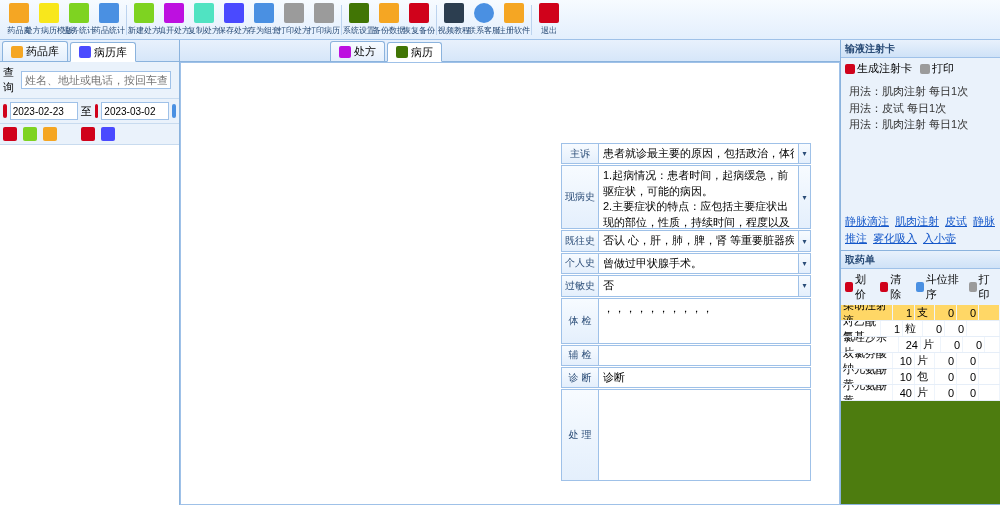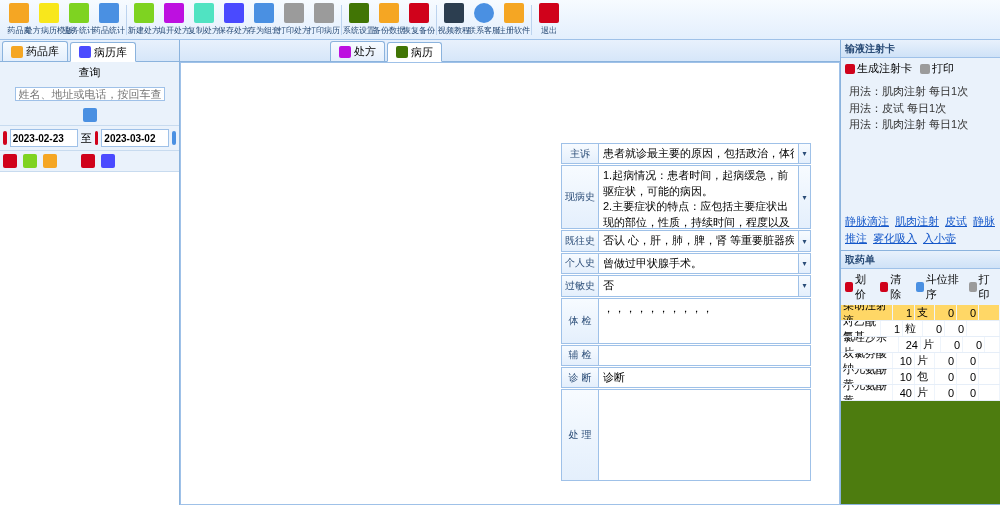--- a/index.html
+++ b/index.html
@@ -10,24 +10,24 @@
 .tool-label { font-size: 9px; color: #2a4c77; white-space: nowrap; transform: scale(0.9); }
 .tool-sep { width: 1px; height: 30px; background: #bcd3ee; margin: 0 2px; }
 .main { display: flex; height: calc(100% - 40px); }
 .left-panel { width: 180px; border-right: 1px solid #8bb3dd; display: flex; flex-direction: column; background: #eaf2fb; }
 .center-panel { flex: 1; background: #eaf2fb; display: flex; flex-direction: column; }
 .right-panel { width: 160px; border-left: 1px solid #8bb3dd; background: #eaf2fb; display: flex; flex-direction: column; }
 .tabbar { height: 22px; border-bottom: 1px solid #8bb3dd; display: flex; align-items: flex-end; padding-left: 2px; background: linear-gradient(#e8f1fc,#d6e6f9); }
 .tab { height: 20px; padding: 0 8px; display: flex; align-items: center; border: 1px solid #8bb3dd; border-bottom: none; border-radius: 3px 3px 0 0; margin-right: 2px; background: linear-gradient(#f7fbff,#e4effc); cursor: pointer; }
 .tab.active { background: #fff; border-bottom: 1px solid #fff; position: relative; top: 1px; }
 .tab-icon { width: 12px; height: 12px; margin-right: 3px; }
-.search-row { display: flex; align-items: center; padding: 3px; gap: 7px; border-bottom: 1px solid #c8dbef; flex-direction: column; }
+.search-row { display: flex; align-items: center; padding: 3px; gap: 7px; border-bottom: 1px solid #c8dbef; }
 .search-row input[type=text] { flex: 1; height: 18px; border: 1px solid #9fc1e8; padding: 0 3px; font-size: 11px; }
 .date-row { display: flex; align-items: center; padding: 3px; gap: 3px; border-bottom: 1px solid #c8dbef; }
-.date-row input[type=text] { width: 68px; height: 18px; border: 1px solid #9fc1e8; padding: 0 2px; font-size: 10px; font-weight: bold; }
+.date-row input[type=text] { width: 68px; height: 18px; border: 1px solid #9fc1e8; padding: 0 2px; font-size: 10px; }
 .icon-row { display: flex; align-items: center; padding: 3px; gap: 6px; border-bottom: 1px solid #c8dbef; }
 .small-ic { width: 14px; height: 14px; cursor: pointer; }
 .list-header { display: flex; height: 20px; background: linear-gradient(#f7fbff,#e4effc); border-bottom: 1px solid #9fc1e8; }
 .list-header > div { border-right: 1px solid #c8dbef; display: flex; align-items: center; justify-content: center; font-size: 10px; color: #2a4c77; }
 .list-body { flex: 1; background: #fff; }
 .center-tabbar { height: 22px; border-bottom: 1px solid #8bb3dd; display: flex; align-items: flex-end; padding-left: 150px; background: linear-gradient(#e8f1fc,#d6e6f9); }
 .center-content { flex: 1; background: #fff; position: relative; border: 1px solid #9fc1e8; margin: 0; overflow: hidden; }
 .form-area { position: absolute; left: 380px; top: 80px; width: 250px; }
 .form-row { display: flex; margin-bottom: 1px; }
 .form-label { width: 38px; min-height: 18px; background: linear-gradient(#f7fbff,#e4effc); border: 1px solid #9fc1e8; display: flex; align-items: center; justify-content: center; font-size: 10px; color: #2a4c77; }

